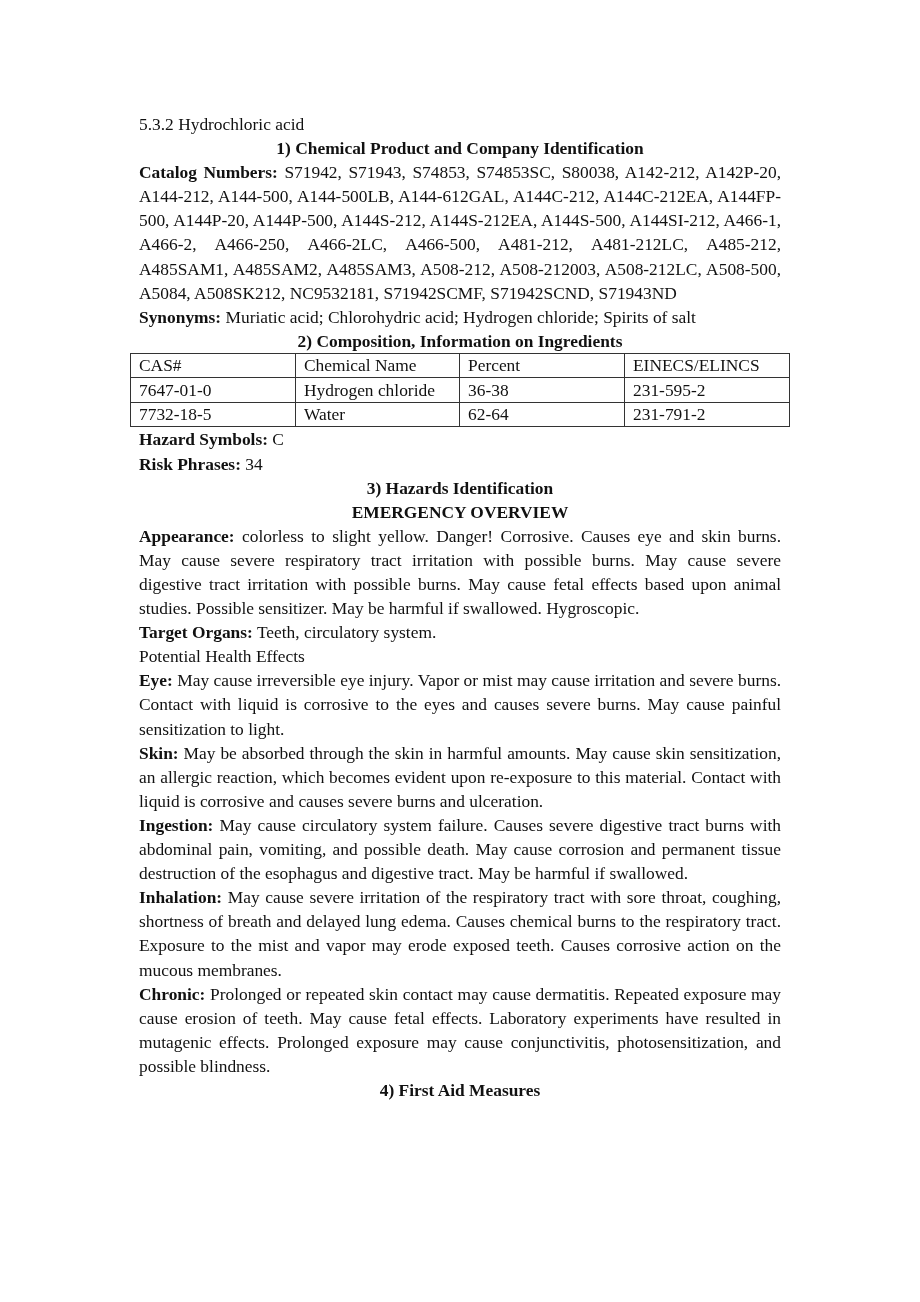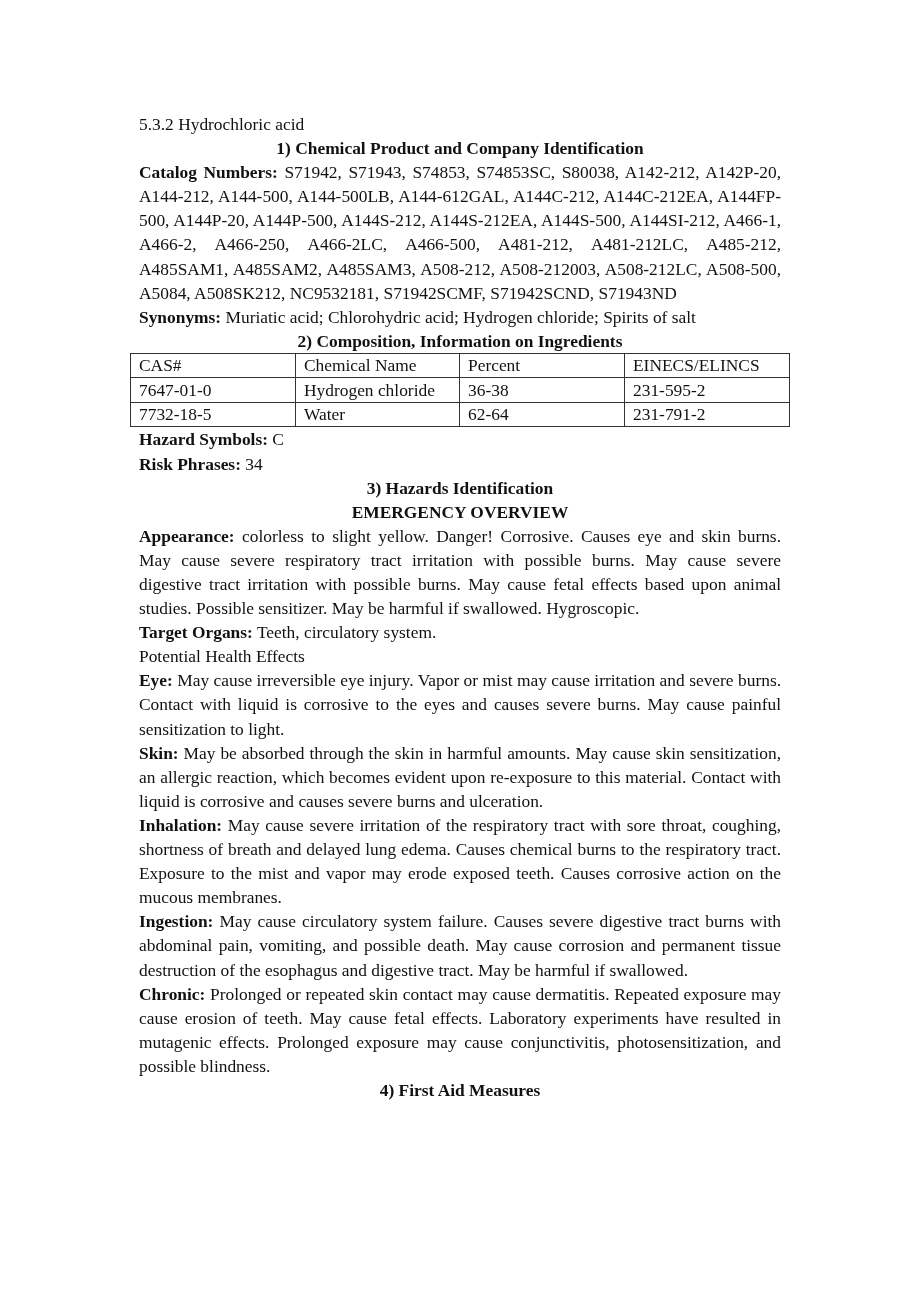--- a/index.html
+++ b/index.html
@@ -105,21 +105,21 @@
   <span class="para"><b>Appearance:</b><span> colorless to slight yellow. Danger! Corrosive. Causes eye and skin burns. May cause severe respiratory tract irritation with possible burns. May cause severe digestive tract irritation with possible burns. May cause fetal effects based upon animal studies. Possible sensitizer. May be harmful if swallowed. Hygroscopic.</span></span>
 
   <span class="line"><b>Target Organs:</b><span> Teeth, circulatory system.</span></span>
 
   <span class="line">Potential Health Effects</span>
 
   <span class="para"><b>Eye:</b><span> May cause irreversible eye injury. Vapor or mist may cause irritation and severe burns. Contact with liquid is corrosive to the eyes and causes severe burns. May cause painful sensitization to light.</span></span>
 
   <span class="para"><b>Skin:</b><span> May be absorbed through the skin in harmful amounts. May cause skin sensitization, an allergic reaction, which becomes evident upon re-exposure to this material. Contact with liquid is corrosive and causes severe burns and ulceration.</span></span>
 
+  <span class="para"><b>Ingestion:</b><span> May cause circulatory system failure. Causes severe digestive tract burns with abdominal pain, vomiting, and possible death. May cause corrosion and permanent tissue destruction of the esophagus and digestive tract. May be harmful if swallowed.</span></span>
+
   <span class="para"><b>Inhalation:</b><span> May cause severe irritation of the respiratory tract with sore throat, coughing, shortness of breath and delayed lung edema. Causes chemical burns to the respiratory tract. Exposure to the mist and vapor may erode exposed teeth. Causes corrosive action on the mucous membranes.</span></span>
-
-  <span class="para"><b>Ingestion:</b><span> May cause circulatory system failure. Causes severe digestive tract burns with abdominal pain, vomiting, and possible death. May cause corrosion and permanent tissue destruction of the esophagus and digestive tract. May be harmful if swallowed.</span></span>
 
   <span class="para"><b>Chronic:</b><span> Prolonged or repeated skin contact may cause dermatitis. Repeated exposure may cause erosion of teeth. May cause fetal effects. Laboratory experiments have resulted in mutagenic effects. Prolonged exposure may cause conjunctivitis, photosensitization, and possible blindness.</span></span>
 
   <span class="line b">4) First Aid Measures</span>
 
 </div>
 
 </body></html>

